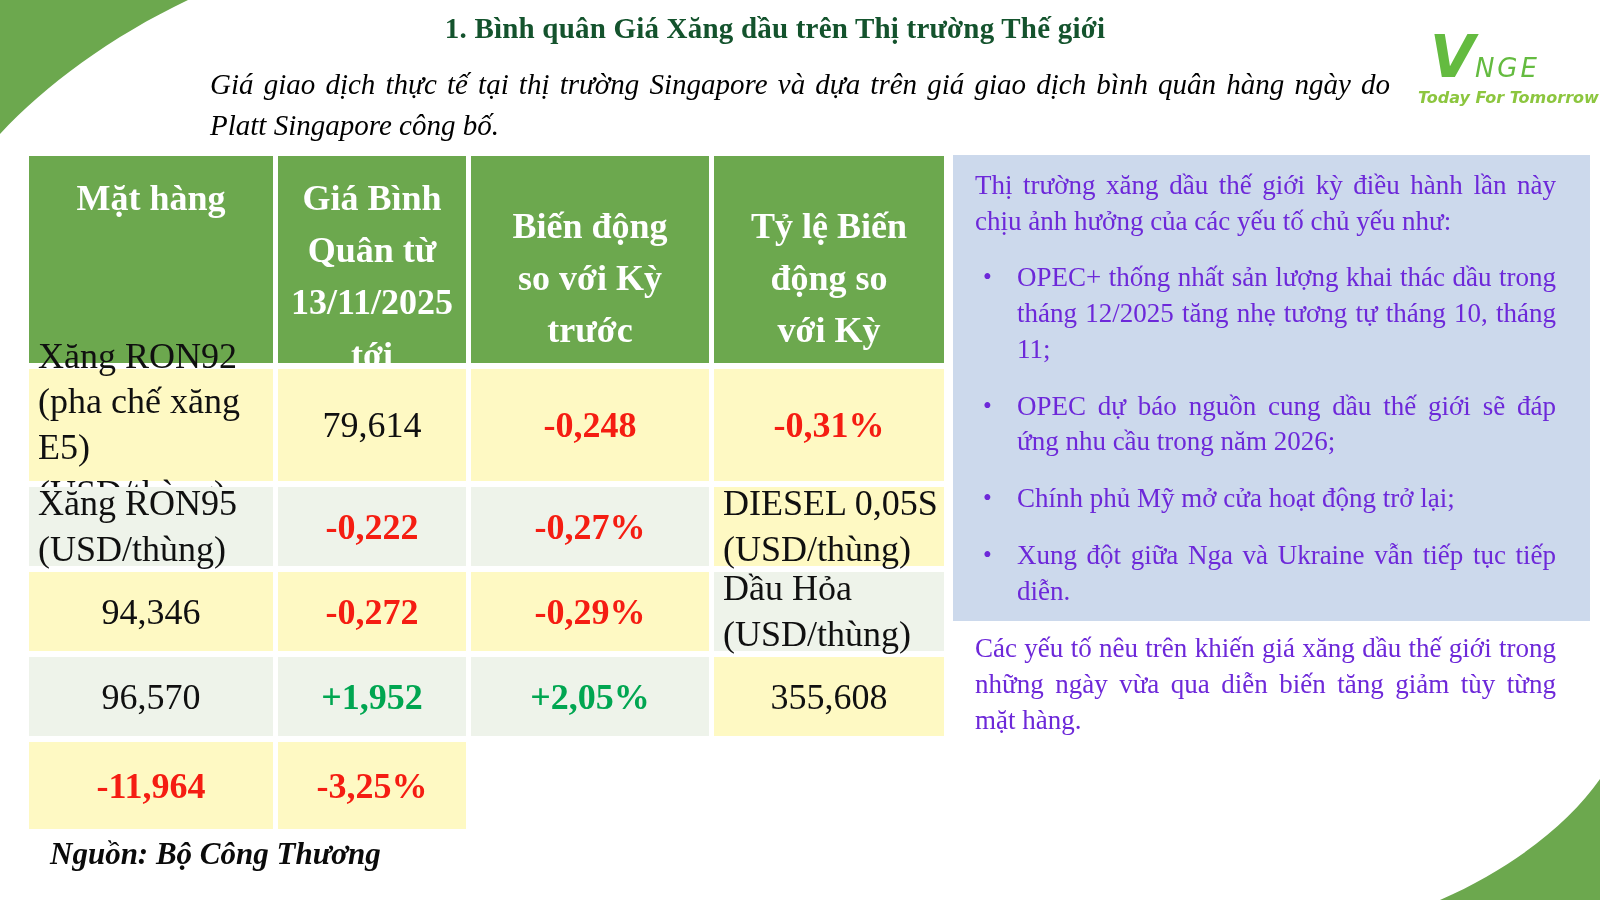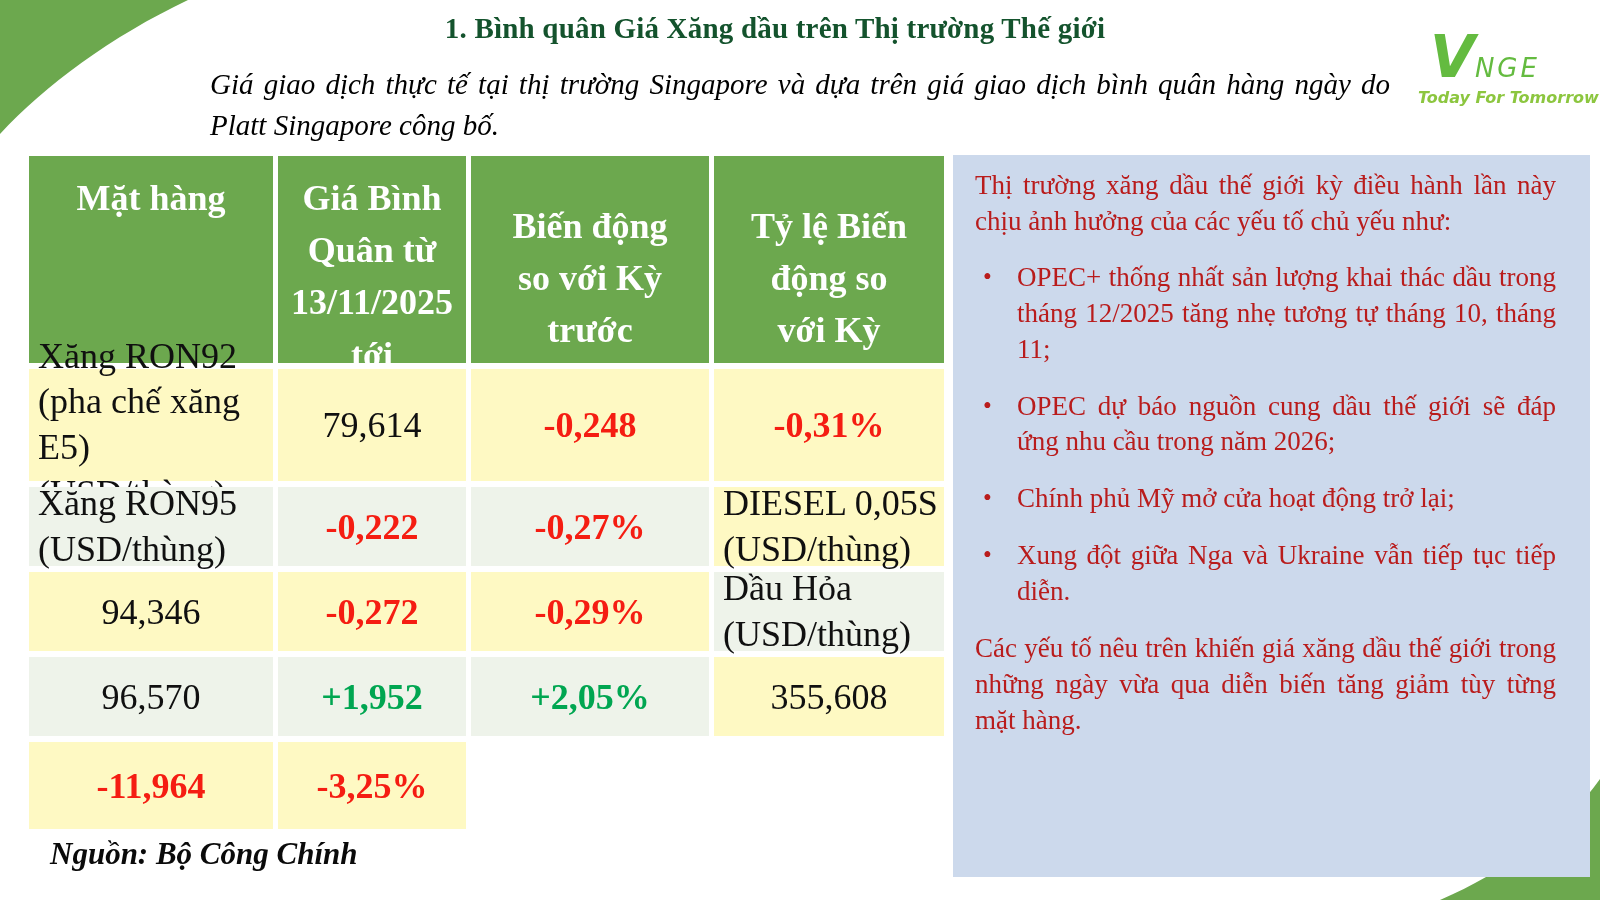--- a/index.html
+++ b/index.html
@@ -43,23 +43,23 @@
   .head .inner{max-width:170px;}
   .head .inner-narrow{max-width:160px;margin-top:28px;}
   .name-cell{padding-left:9px;padding-right:4px;line-height:1.27;}
   .num-cell{justify-content:center;text-align:center;}
   .r-dark{background:#fef9c3;}
   .r-light{background:#eef3ea;}
   .neg{color:#f51d12;font-weight:bold;}
   .pos{color:#00a651;font-weight:bold;}
   
   .panel{
-    position:absolute;left:953px;top:155px;width:637px;height:722px;box-sizing:border-box;
+    position:absolute;left:953px;top:155px;width:637px;height:466px;box-sizing:border-box;
     background:#ccd9ec;padding:13px 34px 10px 22px;font-size:27px;line-height:1.33;
-    color:#b91c1c;text-align:justify;
+    color:#6d28d9;text-align:justify;
   }
   .panel p{margin:0;}
   .panel .intro{margin-bottom:20px;}
   .panel ul{list-style:none;margin:0;padding:0;}
   .panel li{position:relative;padding-left:42px;margin-bottom:21px;}
   .panel .bullet-dot{position:absolute;left:8px;top:0;font-size:25px;}
   .panel .conclusion{margin-top:2px;}
   
   .source{
     position:absolute;left:50px;top:836px;font-size:31px;font-weight:bold;font-style:italic;
@@ -143,15 +143,15 @@
         <span>Chính phủ Mỹ mở cửa hoạt động trở lại;</span>
       </li>
       <li>
         <span class="bullet-dot">•</span>
         <span>Xung đột giữa Nga và Ukraine vẫn tiếp tục tiếp diễn.</span>
       </li>
     </ul>
     <p class="conclusion">Các yếu tố nêu trên khiến giá xăng dầu thế giới trong những ngày vừa qua diễn biến tăng giảm tùy từng mặt hàng.</p>
   </div>
 
-  <div class="source">Nguồn: Bộ Công Chính</div>
+  <div class="source">Nguồn: Bộ Công Thương</div>
 
 </div>
 
 </body></html>

